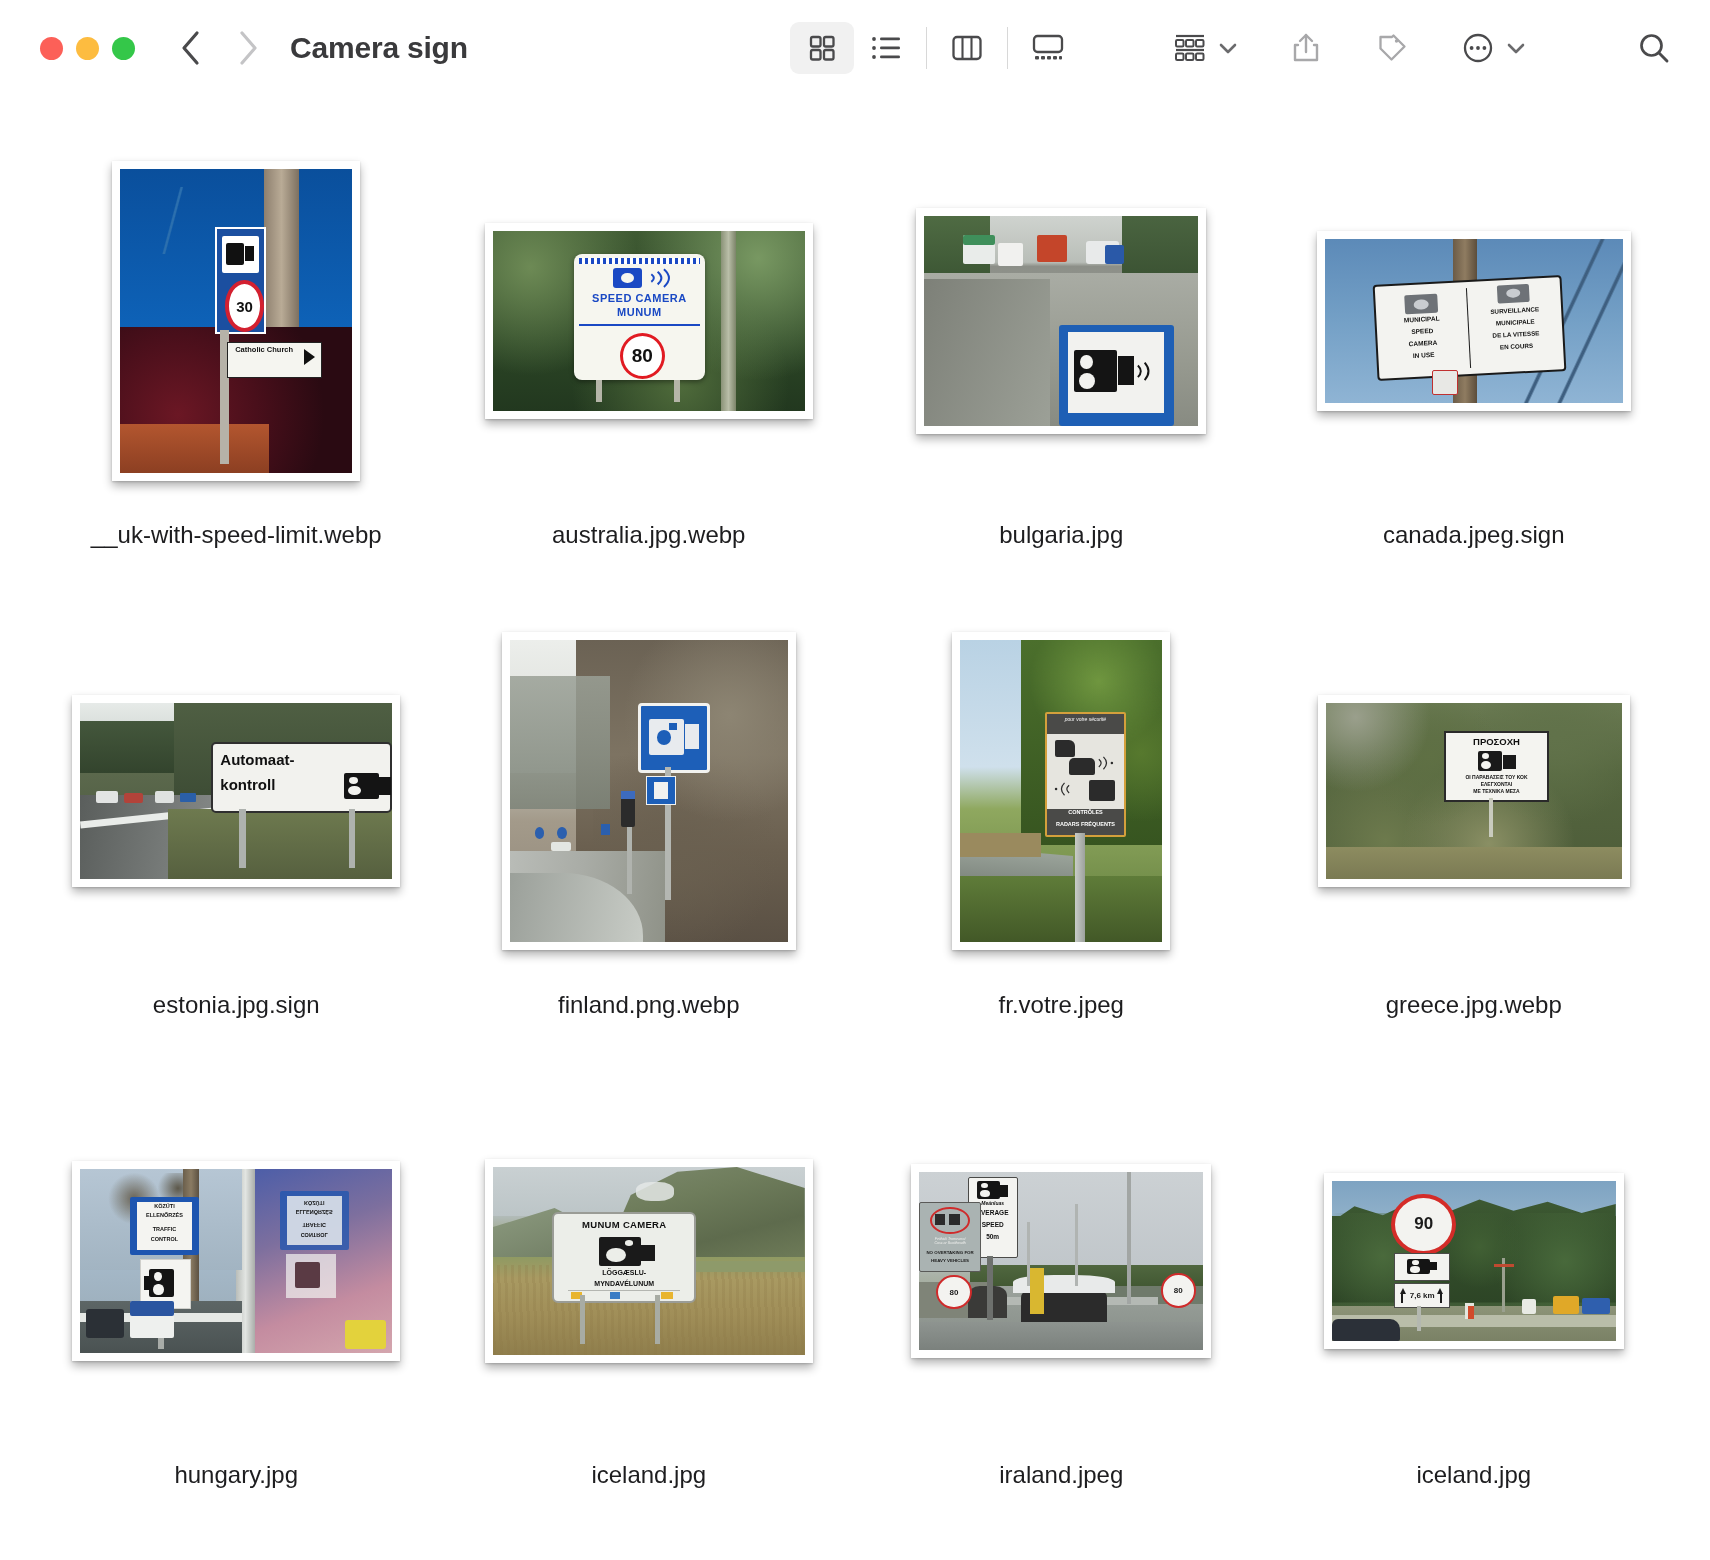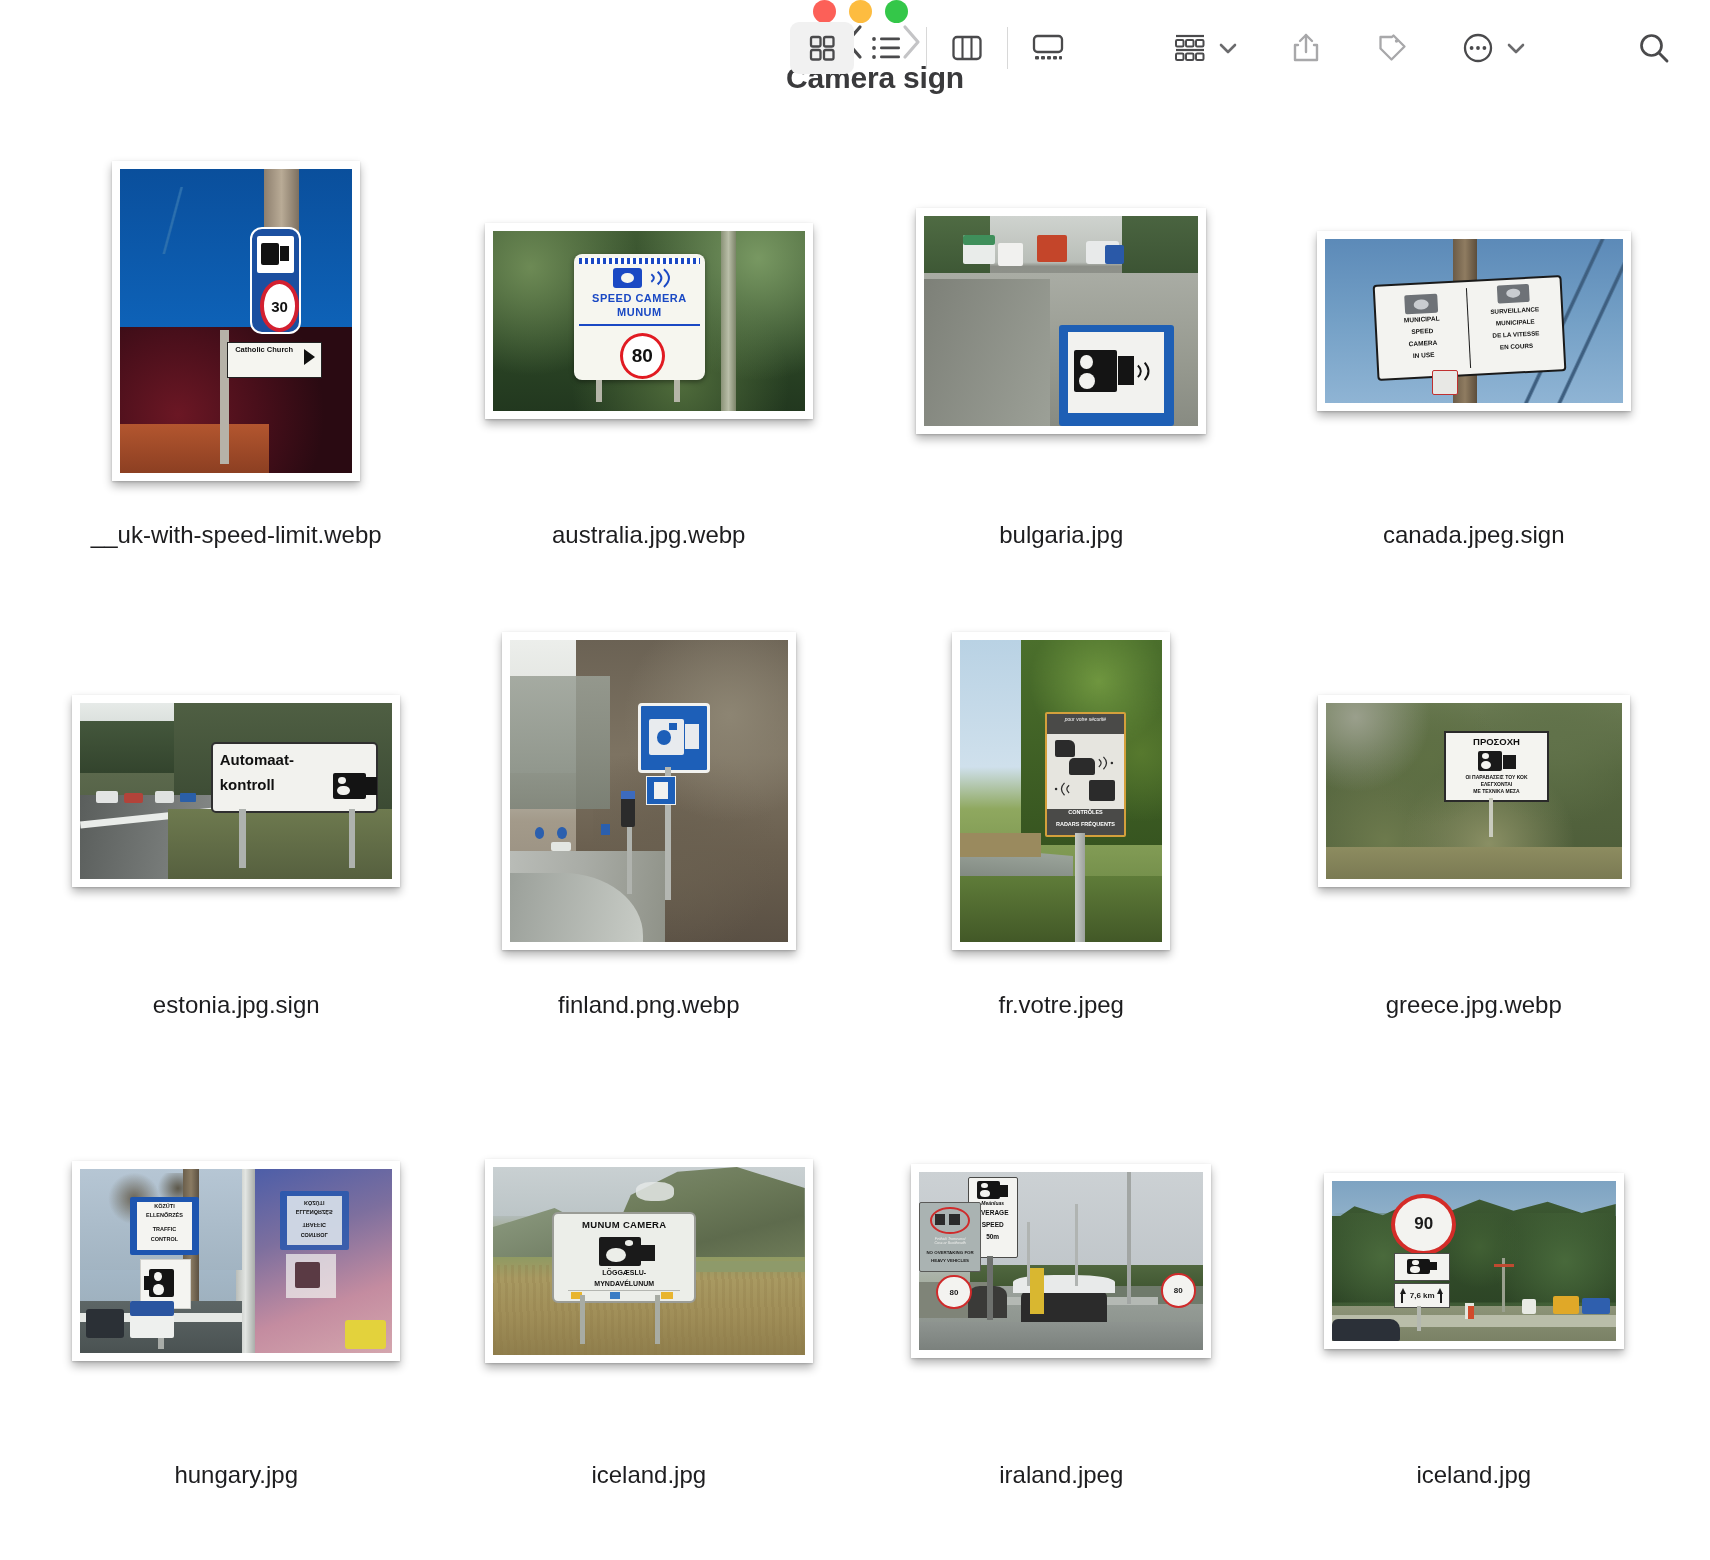--- a/index.html
+++ b/index.html
@@ -22,21 +22,20 @@
   
   #titlebar {
     position: relative;
     height: 96px;
     background: #ffffff;
     display: flex;
     align-items: center;
     box-sizing: border-box;
     padding-left: 40px;
     padding-right: 30px;
-    flex-direction: column;
   }
   .traffic-lights { display: flex; gap: 13px; align-items: center; }
   .light { width: 23px; height: 23px; border-radius: 50%; display: block; }
   .light.red { background: #fc6058; }
   .light.yellow { background: #fdbc40; }
   .light.green { background: #34c749; }
 
   .navarrows { display: flex; gap: 30px; margin-left: 43px; align-items: center; }
   .chev { width: 26px; height: 38px; position: relative; cursor: default; }
   .chev svg { display:block; }
@@ -258,21 +257,21 @@
     <div class="grid">
 
       <div class="cell">
         <div class="thumb-wrap">
           <div class="photo" style="width:248px;height:320px;">
             <div class="img" style="background:linear-gradient(#0a4f9c 0%, #0e63b9 55%, #1c7fd1 100%);">
               <div class="abs" style="left:62%;top:0;width:15%;height:72%;background:linear-gradient(90deg,#8d7f6e,#b9ab96,#7d7060);"></div>
               <div class="abs" style="left:0;top:6%;width:48%;height:22%;background:linear-gradient(105deg,transparent 46%,#2b6fae 47%,#2b6fae 48%,transparent 49%);"></div>
               <div class="abs" style="left:0;top:52%;width:100%;height:48%;background:radial-gradient(circle at 25% 60%, #6b1724 0%, #4a0f1b 40%, #2a0a12 75%);"></div>
               <div class="abs" style="left:0;top:84%;width:64%;height:16%;background:linear-gradient(#b3562f,#8c3f22);"></div>
-              <div class="abs" style="left:41%;top:19%;width:20%;height:34%;background:#1b4fa0;border:2px solid #fff;border-radius:12px;margin-left:35px;">
+              <div class="abs" style="left:41%;top:19%;width:20%;height:34%;background:#1b4fa0;border:2px solid #fff;border-radius:0;">
                 <div class="abs" style="left:10%;top:7%;width:80%;height:36%;background:#fff;border-radius:2px;">
                   <div class="abs" style="left:12%;top:20%;width:46%;height:58%;background:#111;border-radius:2px;"></div>
                   <div class="abs" style="left:62%;top:28%;width:24%;height:40%;background:#111;"></div>
                 </div>
                 <div class="abs" style="left:17%;top:50%;width:66%;height:42%;background:#fff;border-radius:50%;border:4px solid #d32030;display:flex;align-items:center;justify-content:center;">
                   <span style="font:bold 15px 'Liberation Sans',sans-serif;color:#111;">30</span>
                 </div>
               </div>
               <div class="abs" style="left:43%;top:53%;width:4%;height:44%;background:#b6b2a8;"></div>
               <div class="abs" style="left:46%;top:57%;width:40%;height:11%;background:#f5f5f0;border:1.5px solid #222;">
@@ -394,21 +393,21 @@
               <div class="abs" style="left:0;top:0;width:100%;height:34%;background:linear-gradient(#e6eae8,#c6ccc6);"></div>
               <div class="abs" style="left:0;top:10%;width:34%;height:30%;background:linear-gradient(#44573c,#33442d);"></div>
               <div class="abs" style="left:30%;top:0;width:70%;height:62%;background:linear-gradient(#4f5f43,#3b4a33);"></div>
               <div class="abs" style="left:0;top:52%;width:48%;height:48%;background:linear-gradient(100deg,#5a5e5c,#8b8f8d);"></div>
               <div class="abs" style="left:0;top:63%;width:46%;height:4%;background:#e9ece9;transform:rotate(-6deg);"></div>
               <div class="abs" style="left:28%;top:60%;width:72%;height:40%;background:linear-gradient(#6e7a4f,#56603f);"></div>
               <div class="abs" style="left:5%;top:50%;width:7%;height:7%;background:#e2e4e3;border-radius:2px;"></div>
               <div class="abs" style="left:14%;top:51%;width:6%;height:6%;background:#b2433a;border-radius:2px;"></div>
               <div class="abs" style="left:24%;top:50%;width:6%;height:7%;background:#dfe2e0;border-radius:2px;"></div>
               <div class="abs" style="left:32%;top:51%;width:5%;height:5%;background:#2a5fa8;border-radius:1px;"></div>
-              <div class="abs" style="left:42%;top:22%;width:52%;height:38%;background:#f2f2ee;border:2px solid #2f2f2f;border-radius:5px;">
+              <div class="abs" style="left:42%;top:22%;width:52%;height:38%;background:#f2f2ee;border:2px solid #2f2f2f;border-radius:5px;padding-left:14px;">
                 <span class="txt" style="left:4%;top:12%;width:72%;font-size:15px;text-align:left;">Automaat-</span>
                 <span class="txt" style="left:4%;top:50%;width:62%;font-size:15px;text-align:left;">kontroll</span>
                 <div class="abs" style="right:6%;top:44%;width:20%;height:38%;background:#141414;border-radius:2px;">
                   <div class="abs" style="left:14%;top:14%;width:26%;height:28%;background:#f2f2ee;border-radius:50%;"></div>
                   <div class="abs" style="left:12%;top:50%;width:38%;height:38%;background:#f2f2ee;border-radius:50%;"></div>
                 </div>
                 <div class="abs" style="right:-1%;top:50%;width:7%;height:26%;background:#141414;"></div>
               </div>
               <div class="abs" style="left:51%;top:60%;width:2%;height:34%;background:#aeb2ae;"></div>
               <div class="abs" style="left:86%;top:60%;width:2%;height:34%;background:#aeb2ae;"></div>

